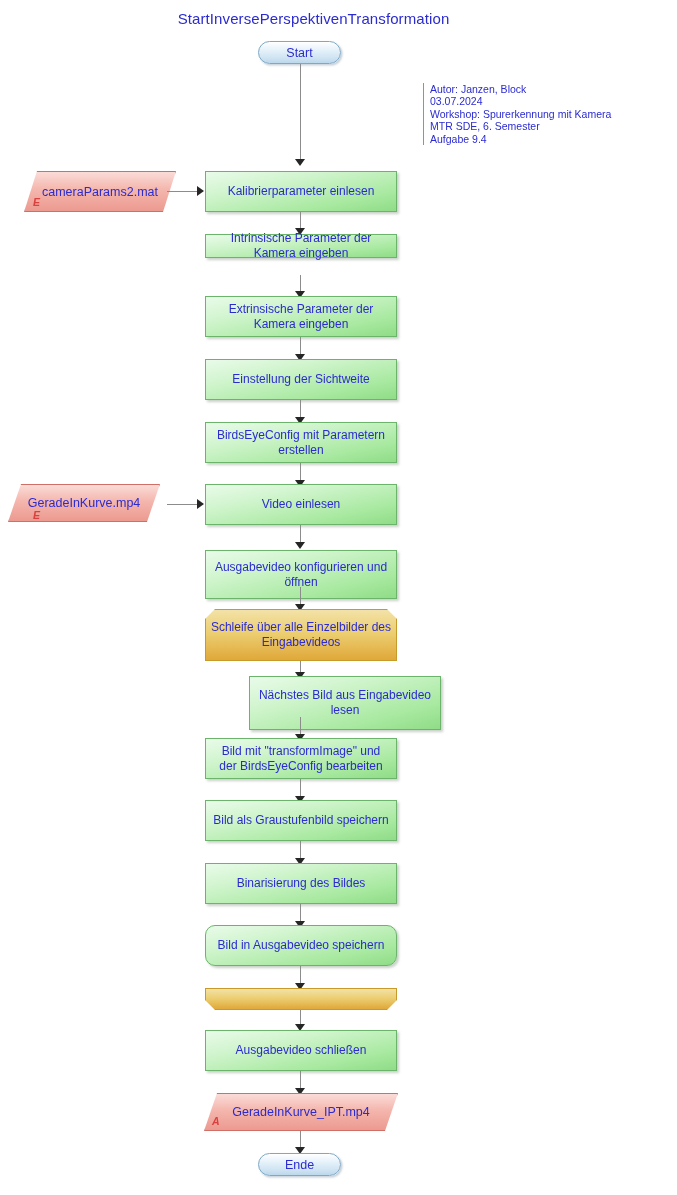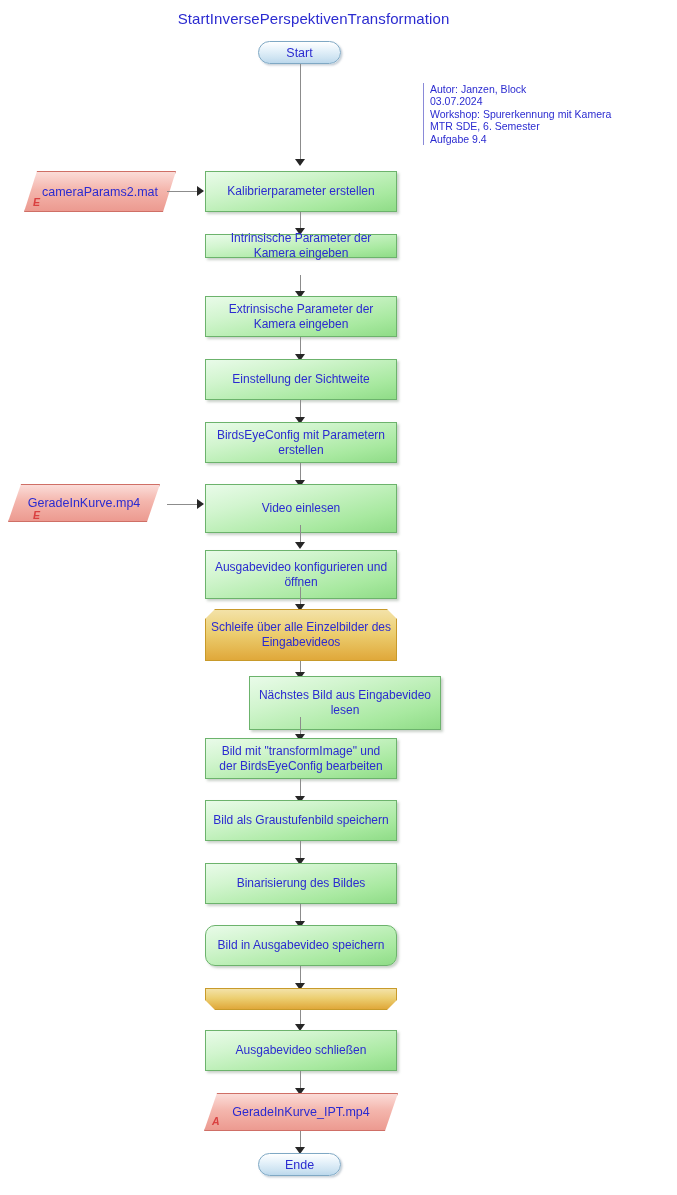--- a/index.html
+++ b/index.html
@@ -178,21 +178,21 @@
 <div class="arrowhead-down" style="top:159px;"></div>
 
 <div class="data-shape" style="left:24px; top:171px; width:152px; height:41px;">
   <span>cameraParams2.mat</span>
 </div>
 <div class="data-marker" style="left:33px; top:196px;">E</div>
 <div class="hline" style="left:167px; top:191px; width:31px;"></div>
 <div class="arrowhead-right" style="left:197px; top:186px;"></div>
 
 <div class="process" style="top:171px; height:41px;">
-  <span>Kalibrierparameter erstellen</span>
+  <span>Kalibrierparameter einlesen</span>
 </div>
 <div class="vline" style="top:212px; height:17px;"></div>
 <div class="arrowhead-down" style="top:228px;"></div>
 
 <div class="process" style="top:234px; height:24px;">
   <span>Intrinsische Parameter der Kamera eingeben</span>
 </div>
 <div class="vline" style="top:275px; height:17px;"></div>
 <div class="arrowhead-down" style="top:291px;"></div>
 
@@ -214,21 +214,21 @@
 <div class="vline" style="top:463px; height:18px;"></div>
 <div class="arrowhead-down" style="top:480px;"></div>
 
 <div class="data-shape" style="left:8px; top:484px; width:152px; height:38px;">
   <span>GeradeInKurve.mp4</span>
 </div>
 <div class="data-marker" style="left:33px; top:509px;">E</div>
 <div class="hline" style="left:167px; top:504px; width:31px;"></div>
 <div class="arrowhead-right" style="left:197px; top:499px;"></div>
 
-<div class="process" style="top:484px; height:49px;">
+<div class="process" style="top:484px; height:41px;">
   <span>Video einlesen</span>
 </div>
 <div class="vline" style="top:525px; height:18px;"></div>
 <div class="arrowhead-down" style="top:542px;"></div>
 
 <div class="process" style="top:550px; height:49px;">
   <span>Ausgabevideo konfigurieren und öffnen</span>
 </div>
 <div class="vline" style="top:587px; height:18px;"></div>
 <div class="arrowhead-down" style="top:604px;"></div>

